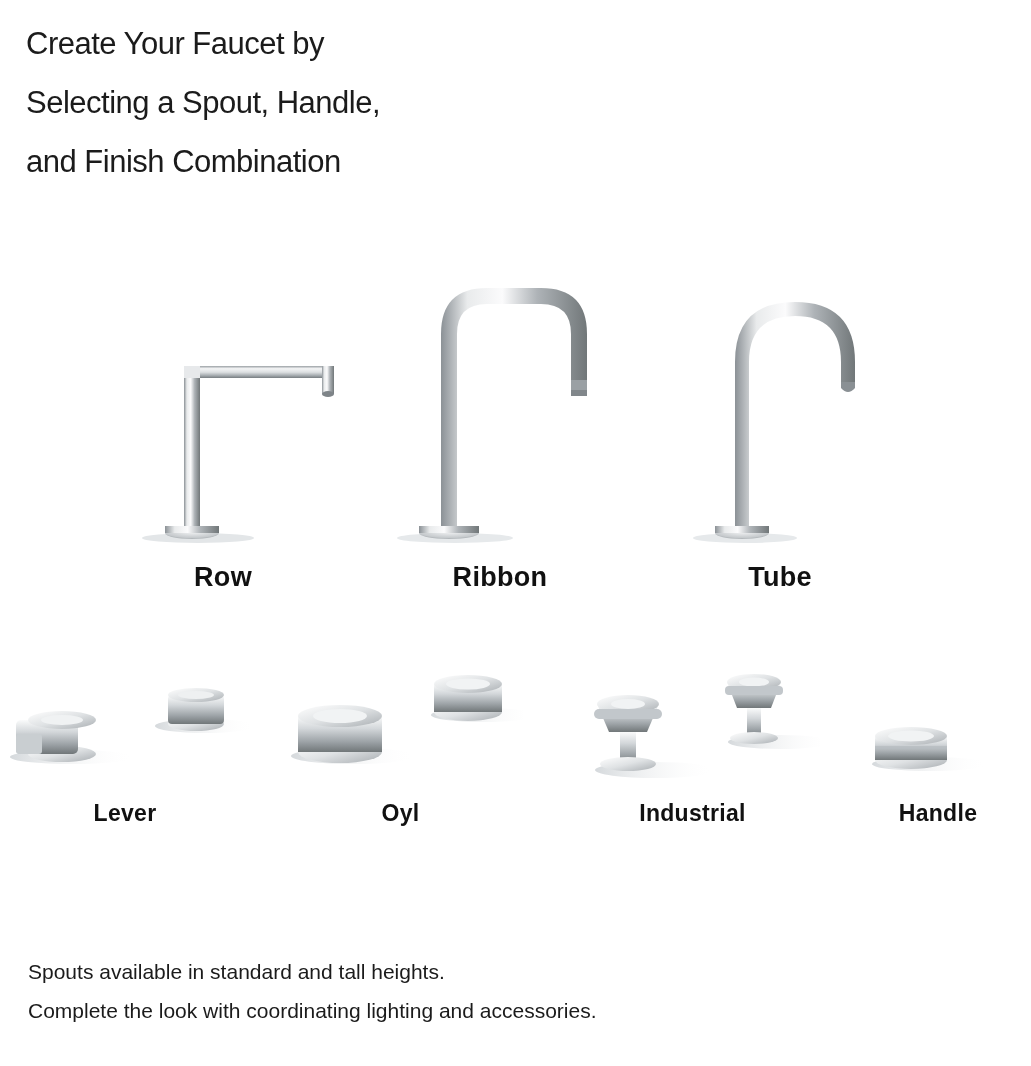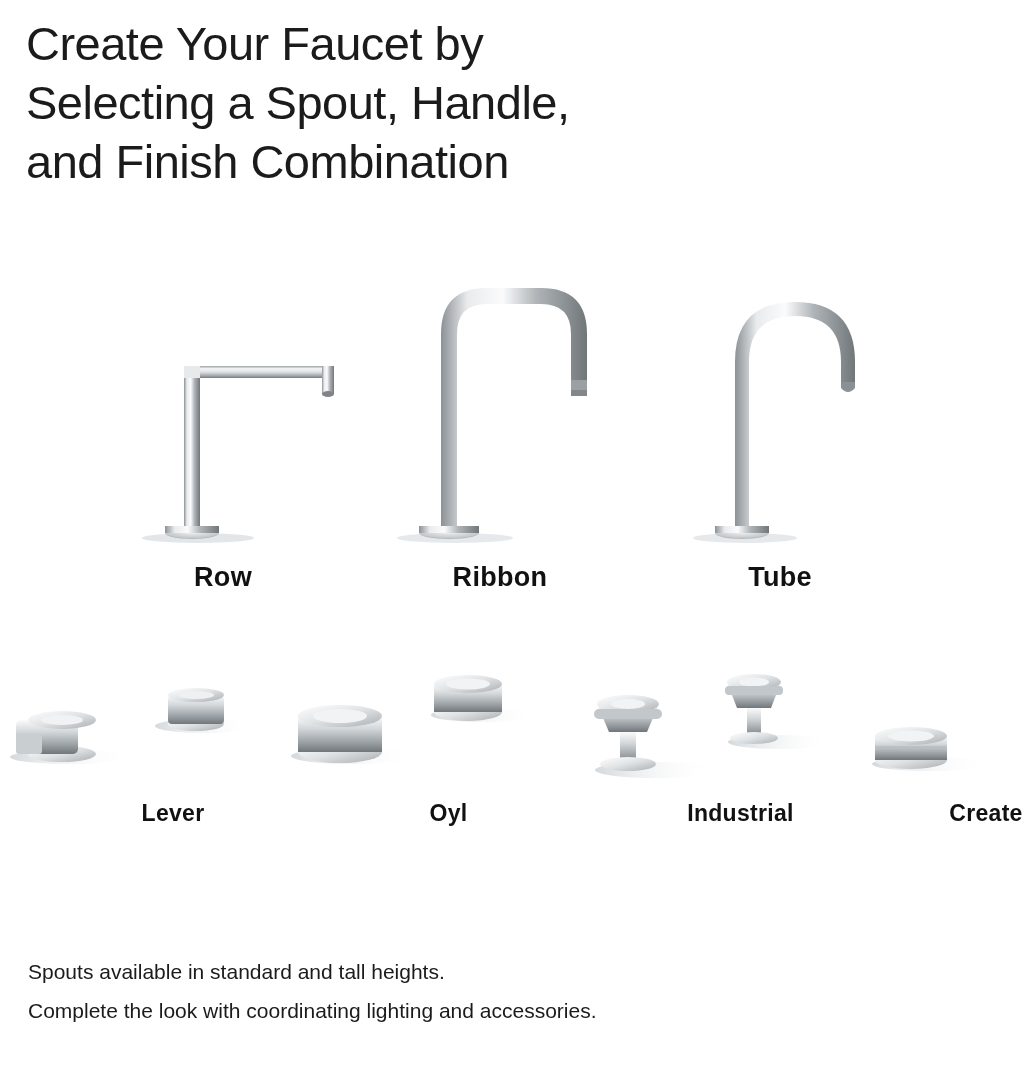--- a/index.html
+++ b/index.html
@@ -15,21 +15,21 @@
     color: #1a1a1a;
     overflow: hidden;
   }
 
   
   .heading {
     position: absolute;
     left: 26px;
     top: 14px;
     width: 900px;
-    font-size: 47px;
+    font-size: 31px;
     line-height: 59px;
     font-weight: 400;
     letter-spacing: -0.5px;
     color: #1b1b1b;
     white-space: pre-line;
   }
 
   
   .spout-row {
     position: absolute;
@@ -88,21 +88,20 @@
   }
   .handle-label {
     position: absolute;
     top: 140px;
     left: 0;
     text-align: center;
     font-size: 23px;
     font-weight: bold;
     letter-spacing: 0.3px;
     color: #111;
-    padding-left: 48px;
   }
 
   .hc-lever    { left: 0px;   width: 250px; }
   .hc-oyl      { left: 278px; width: 245px; text-decoration: underline; }
   .hc-ind      { left: 565px; width: 255px; }
   .hc-rocker   { left: 845px; width: 186px; }
 
   .hc-lever .handle-art,  .hc-lever .handle-label  { width: 250px; }
   .hc-oyl .handle-art,    .hc-oyl .handle-label    { width: 245px; }
   .hc-ind .handle-art,    .hc-ind .handle-label    { width: 255px; }
@@ -301,18 +300,18 @@
     <div class="handle-art">
       <svg width="186" height="130" viewBox="0 0 186 130">
         <ellipse cx="85" cy="104" rx="58" ry="7" fill="url(#gSoftShadow)"></ellipse>
         <ellipse cx="66" cy="100" rx="36" ry="9" fill="url(#gKnobTop)"></ellipse>
         <rect x="30" y="76" width="72" height="24" fill="url(#gKnob)"></rect>
         <ellipse cx="66" cy="76" rx="36" ry="9" fill="url(#gKnobTop)"></ellipse>
         <ellipse cx="66" cy="76" rx="23" ry="5.5" fill="#f1f3f4"></ellipse>
         <rect x="30" y="86" width="72" height="3" fill="#b7bcc0" opacity="0.7"></rect>
       </svg>
     </div>
-    <div class="handle-label">Create</div>
+    <div class="handle-label">Handle</div>
   </div>
 </div>
 
 <div class="footer">Spouts available in standard and tall heights.
 Complete the look with coordinating lighting and accessories.</div>
 
 </body></html>

